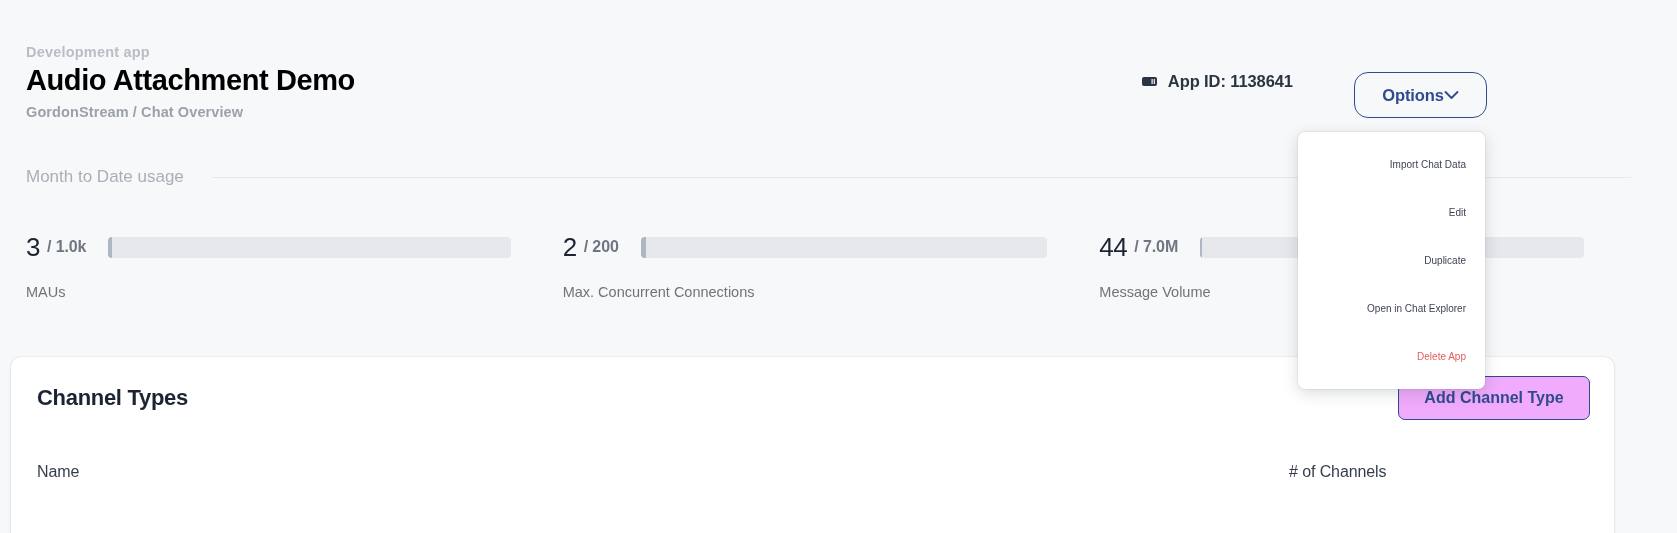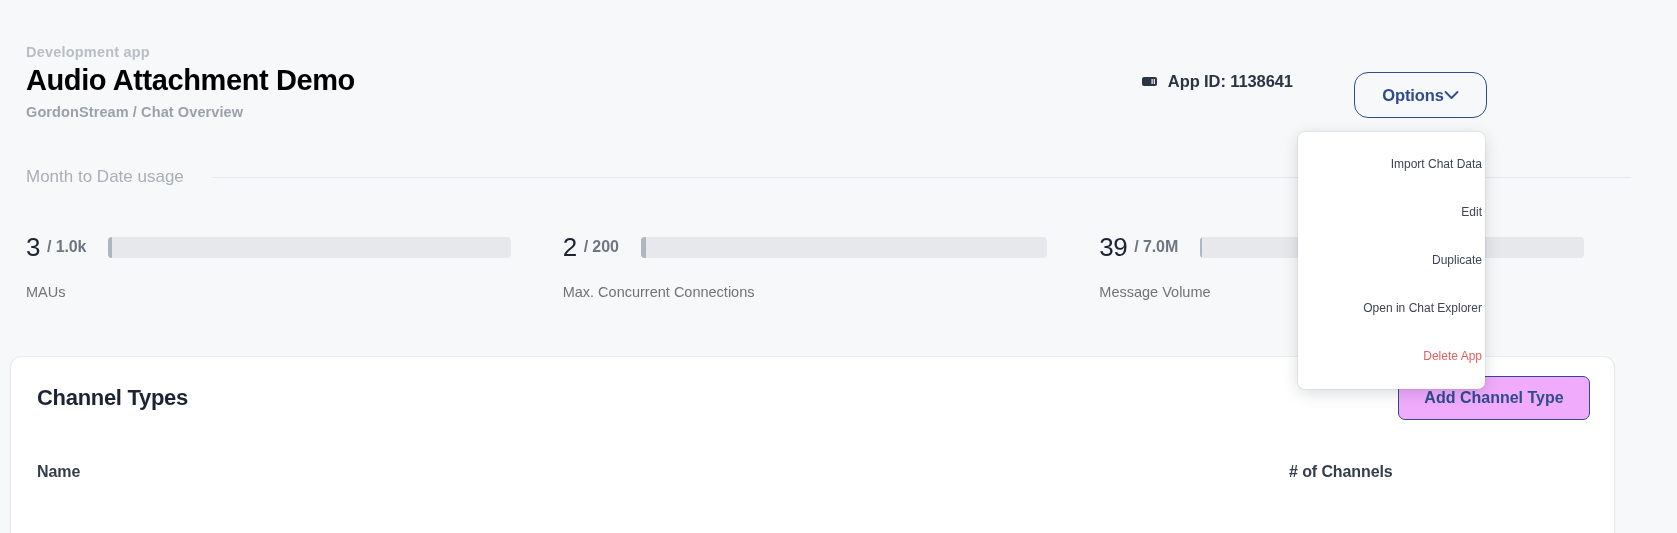--- a/index.html
+++ b/index.html
@@ -69,34 +69,34 @@
   }
   .card-title { position: absolute; left: 26px; top: 28px; font-size: 22px; font-weight: 700; color: #1c2434; letter-spacing: -.3px; }
   .add-btn {
     position: absolute; right: 24px; top: 19px;
     width: 192px; height: 44px;
     border: 1.6px solid #2f4b8e; border-radius: 7px; background: #f0abfc;
     display: flex; align-items: center; justify-content: center; cursor: pointer;
   }
   .add-btn .lbl { font-size: 16px; font-weight: 700; color: #2f4b8e; }
   .table-head { position: absolute; left: 0; top: 86px; width: 100%; height: 76px; }
-  .th { position: absolute; font-size: 16px; font-weight: 700; color: #353d4d; letter-spacing: -.1px; }
+  .th { position: absolute; font-size: 16px; font-weight: 400; color: #353d4d; letter-spacing: -.1px; }
   .th-name { left: 26px; top: 20px; }
   .th-count { left: 1278px; top: 20px; }
 
   
   .dropdown {
     position: absolute; left: 1298px; top: 132px; width: 187px; height: 257px;
     background: #ffffff; border-radius: 7px;
     box-shadow: 0 4px 16px rgba(18,28,45,.16), 0 0 0 1px rgba(18,28,45,.05);
     padding: 8px 0; z-index: 40;
   }
   .menu-item {
     height: 48px; display: flex; align-items: center; justify-content: flex-end;
-    padding-right: 3px; font-size: 12px; color: #3d4453; cursor: pointer; white-space: nowrap;
+    padding-right: 19px; font-size: 10px; color: #3d4453; cursor: pointer; white-space: nowrap;
   }
   .menu-item.danger { color: #e2605f; }
 </style>
 </head>
 <body>
 
 <div class="page">
 
   <div class="header">
     <div class="eyebrow">Development app</div>
@@ -158,21 +158,21 @@
         <span class="metric-max">/ 200</span>
         <span class="bar">
           <span class="bar-fill" style="width: 1.4%;"></span>
         </span>
       </div>
       <div class="metric-label">Max. Concurrent Connections</div>
     </div>
 
     <div class="metric">
       <div class="metric-top">
-        <span class="metric-val">39</span>
+        <span class="metric-val">44</span>
         <span class="metric-max">/ 7.0M</span>
         <span class="bar">
           <span class="bar-fill" style="width: 0.5%;"></span>
         </span>
       </div>
       <div class="metric-label">Message Volume</div>
     </div>
   </div>
 
   <div class="card">

